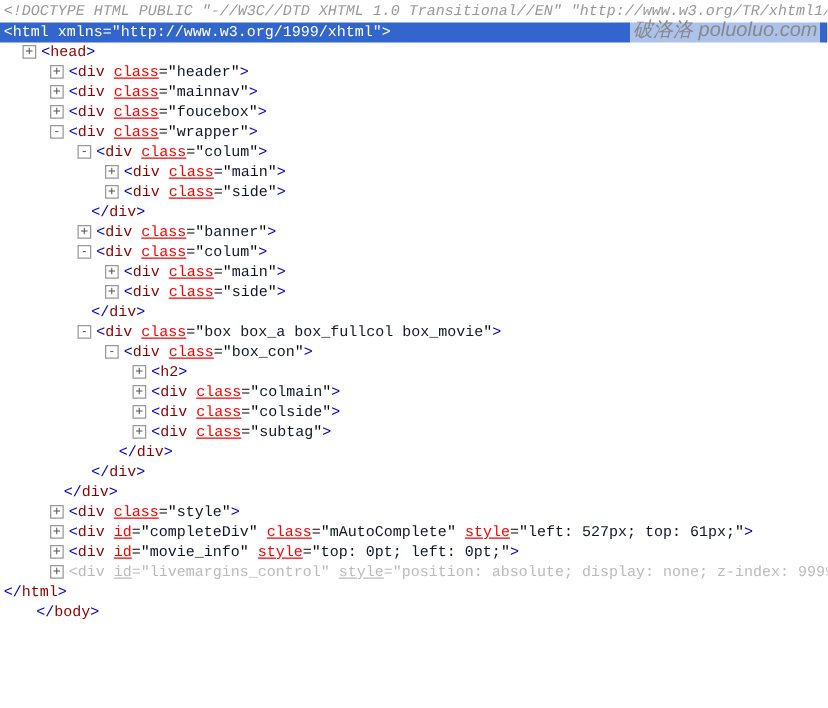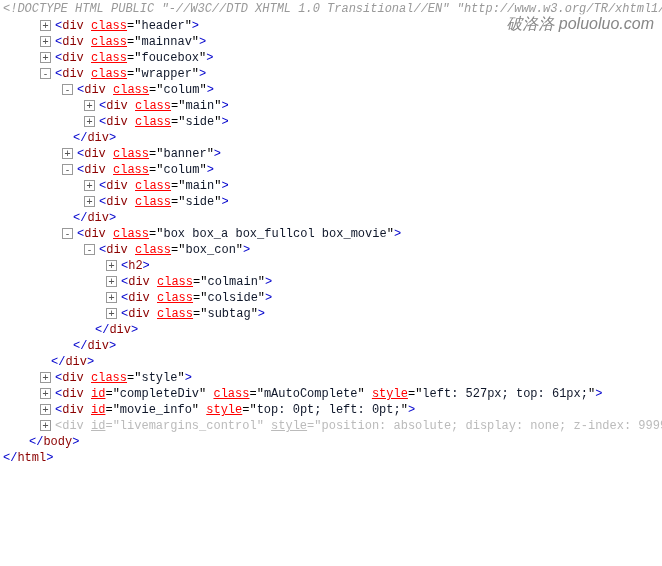--- a/index.html
+++ b/index.html
@@ -68,21 +68,23 @@
 .container { position: relative; }
 </style>
 </head>
 <body>
 
 <div class="container">
 
 <div class="doctype">&lt;!DOCTYPE HTML PUBLIC "-//W3C//DTD XHTML 1.0 Transitional//EN" "http://www.w3.org/TR/xhtml1/DTD/xhtml1-transitional</div>
 <div class="watermark">破洛洛 poluoluo.com</div>
 
+<div class="html-open">&lt;html xmlns="<span>http://www.w3.org/1999/xhtml</span>"&gt;</div>
 
+<div class="line" style="padding-left:18px"><span class="toggle">+</span><span class="bracket">&lt;</span><span class="tagname">head</span><span class="bracket">&gt;</span></div>
 
 
 <div class="line" style="padding-left:40px"><span class="toggle">+</span><span class="bracket">&lt;</span><span class="tagname">div</span> <span class="attrname">class</span><span class="eq">=</span><span class="q">"</span><span class="attrval">header</span><span class="q">"</span><span class="bracket">&gt;</span></div>
 
 <div class="line" style="padding-left:40px"><span class="toggle">+</span><span class="bracket">&lt;</span><span class="tagname">div</span> <span class="attrname">class</span><span class="eq">=</span><span class="q">"</span><span class="attrval">mainnav</span><span class="q">"</span><span class="bracket">&gt;</span></div>
 
 <div class="line" style="padding-left:40px"><span class="toggle">+</span><span class="bracket">&lt;</span><span class="tagname">div</span> <span class="attrname">class</span><span class="eq">=</span><span class="q">"</span><span class="attrval">foucebox</span><span class="q">"</span><span class="bracket">&gt;</span></div>
 
 <div class="line" style="padding-left:40px"><span class="toggle">-</span><span class="bracket">&lt;</span><span class="tagname">div</span> <span class="attrname">class</span><span class="eq">=</span><span class="q">"</span><span class="attrval">wrapper</span><span class="q">"</span><span class="bracket">&gt;</span></div>
 
@@ -123,17 +125,17 @@
 <div class="line" style="padding-left:51px"><span class="bracket">&lt;/</span><span class="tagname">div</span><span class="bracket">&gt;</span></div>
 
 <div class="line" style="padding-left:40px"><span class="toggle">+</span><span class="bracket">&lt;</span><span class="tagname">div</span> <span class="attrname">class</span><span class="eq">=</span><span class="q">"</span><span class="attrval">style</span><span class="q">"</span><span class="bracket">&gt;</span></div>
 
 <div class="line" style="padding-left:40px"><span class="toggle">+</span><span class="bracket">&lt;</span><span class="tagname">div</span> <span class="attrname">id</span><span class="eq">=</span><span class="q">"</span><span class="attrval">completeDiv</span><span class="q">"</span> <span class="attrname">class</span><span class="eq">=</span><span class="q">"</span><span class="attrval">mAutoComplete</span><span class="q">"</span> <span class="attrname">style</span><span class="eq">=</span><span class="q">"</span><span class="attrval">left: 527px; top: 61px;</span><span class="q">"</span><span class="bracket">&gt;</span></div>
 
 <div class="line" style="padding-left:40px"><span class="toggle">+</span><span class="bracket">&lt;</span><span class="tagname">div</span> <span class="attrname">id</span><span class="eq">=</span><span class="q">"</span><span class="attrval">movie_info</span><span class="q">"</span> <span class="attrname">style</span><span class="eq">=</span><span class="q">"</span><span class="attrval">top: 0pt; left: 0pt;</span><span class="q">"</span><span class="bracket">&gt;</span></div>
 
 <div class="line greyed" style="padding-left:40px"><span class="toggle">+</span><span class="bracket">&lt;</span><span class="tagname">div</span> <span class="attrname">id</span><span class="eq">=</span><span class="q">"</span><span class="attrval">livemargins_control</span><span class="q">"</span> <span class="attrname">style</span><span class="eq">=</span><span class="q">"</span><span class="attrval">position: absolute; display: none; z-index: 9999;</span></div>
 
+<div class="line" style="padding-left:3px"><span class="bracket">&lt;/</span><span class="tagname">html</span><span class="bracket">&gt;</span></div>
+
 <div class="line" style="padding-left:29px"><span class="bracket">&lt;/</span><span class="tagname">body</span><span class="bracket">&gt;</span></div>
-
-<div class="line" style="padding-left:3px"><span class="bracket">&lt;/</span><span class="tagname">html</span><span class="bracket">&gt;</span></div>
 
 </div>
 
 </body></html>

